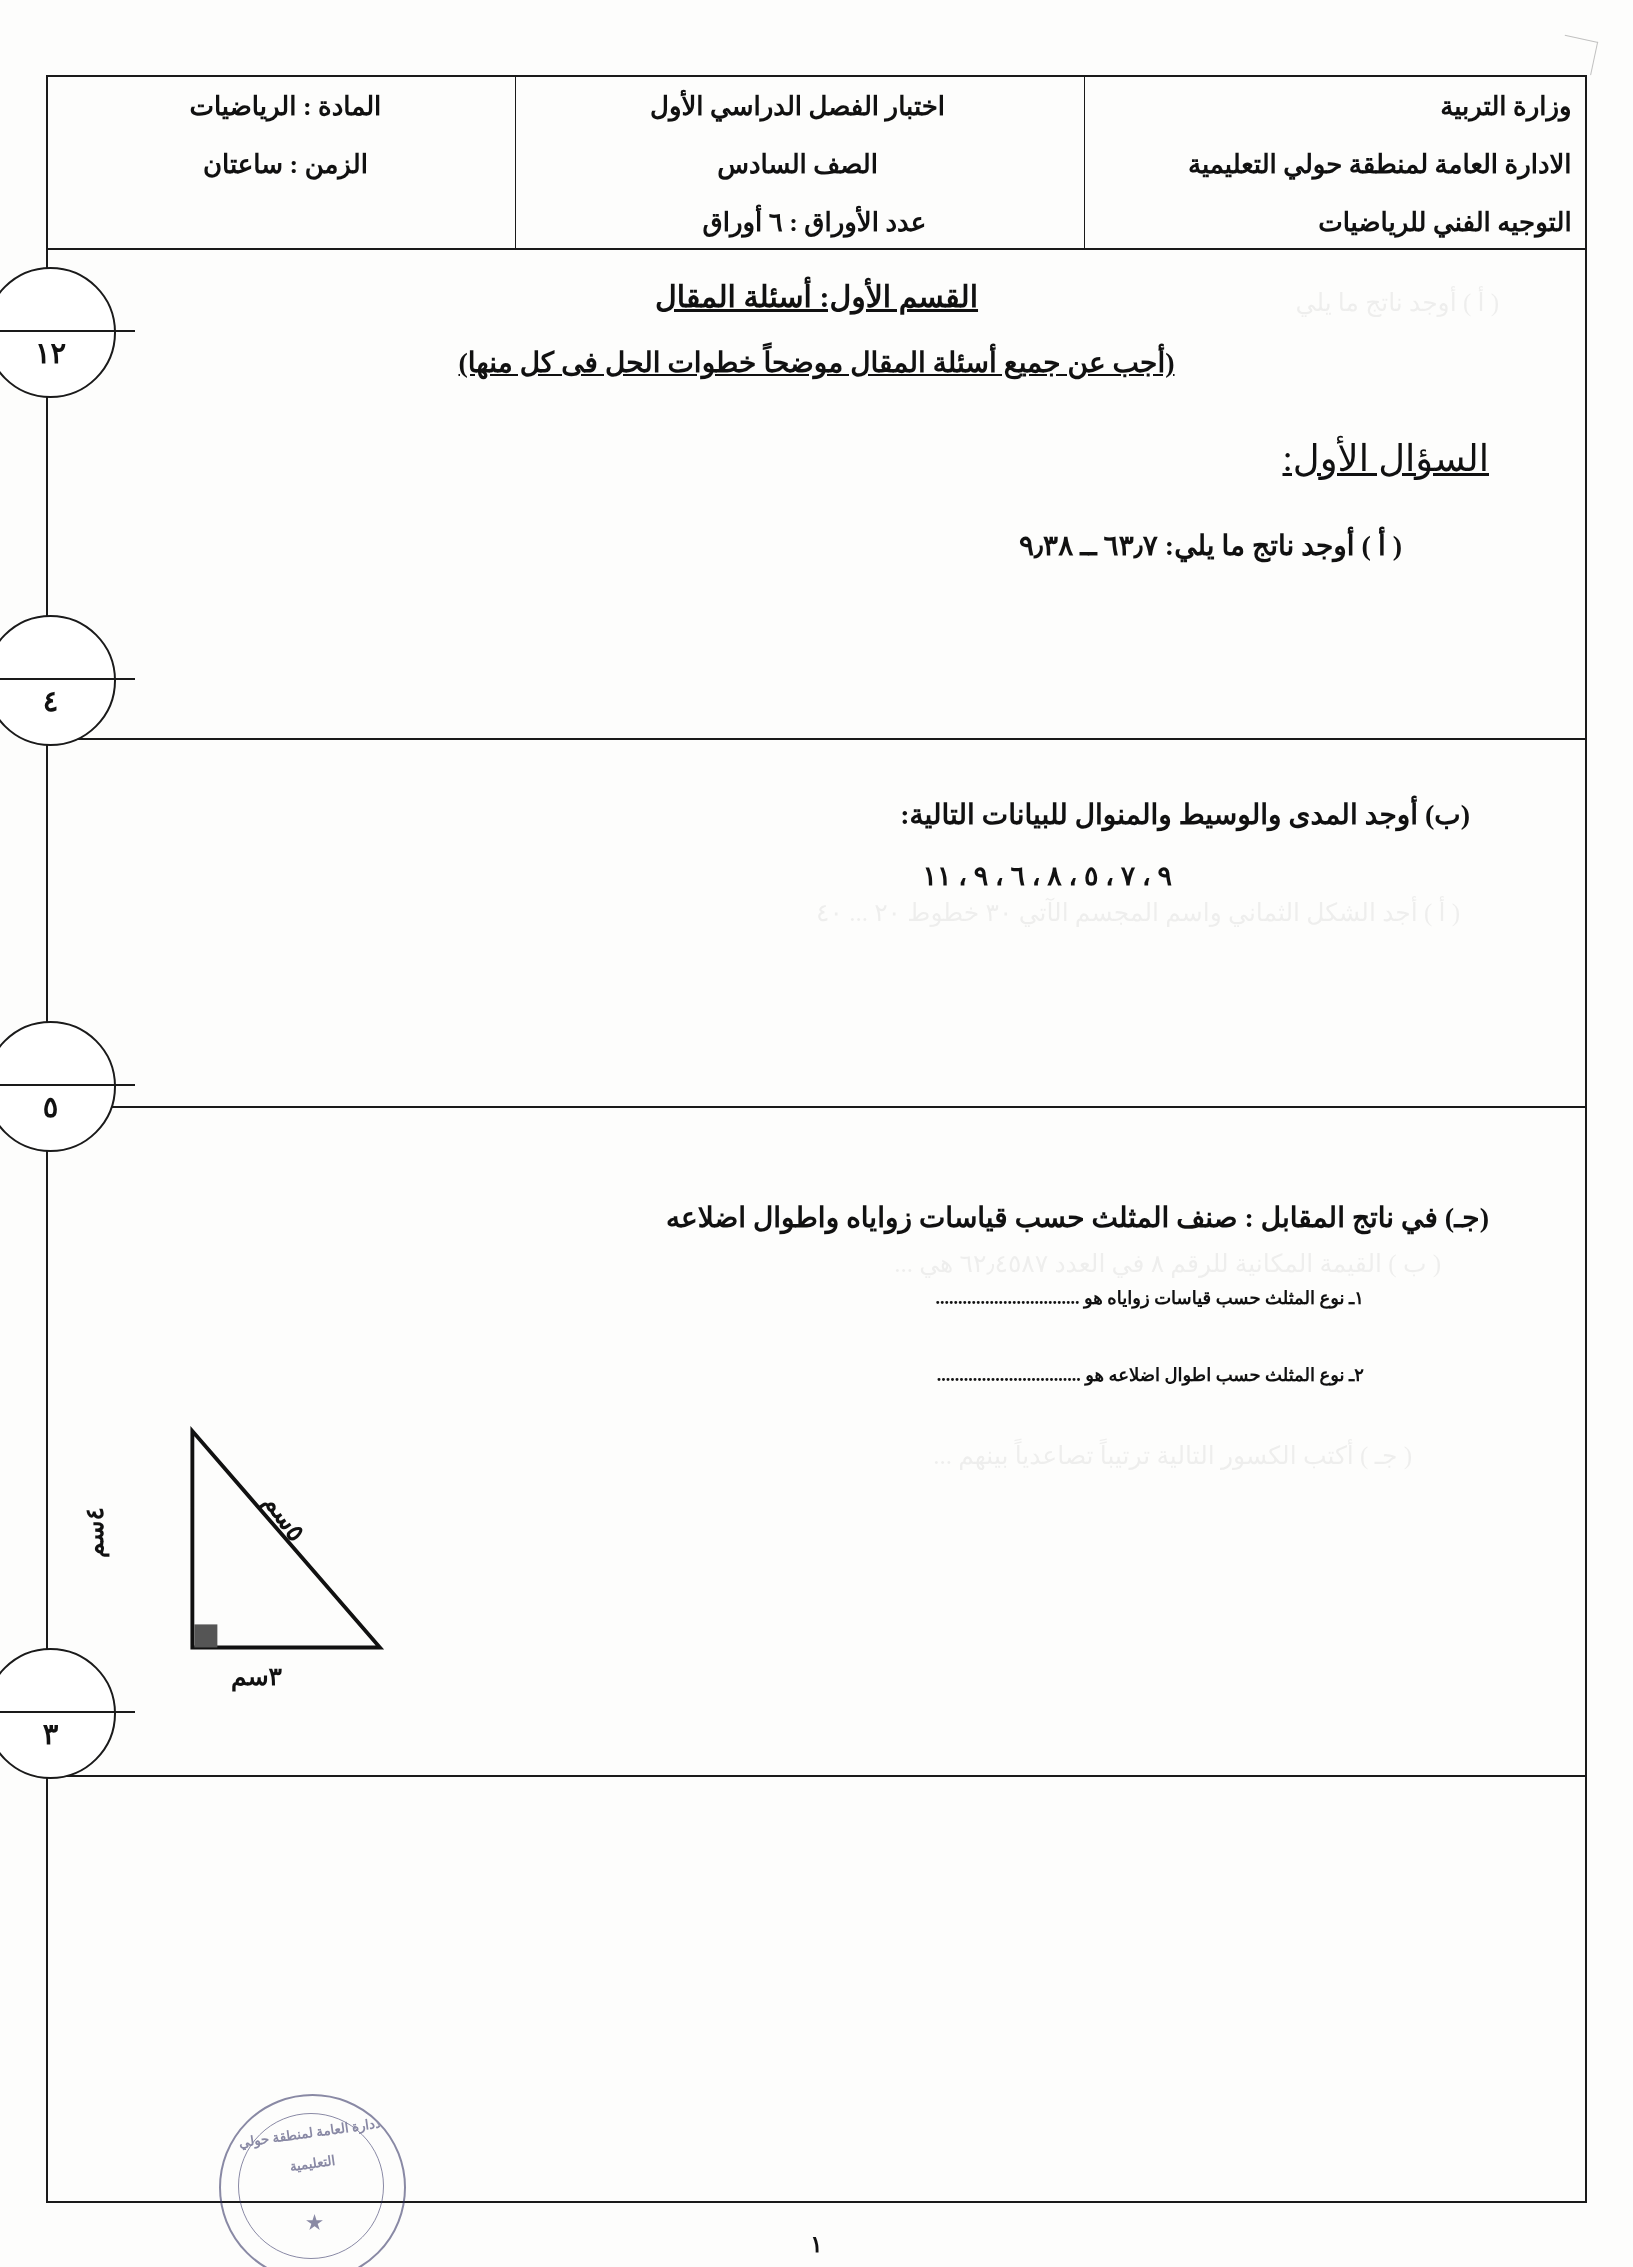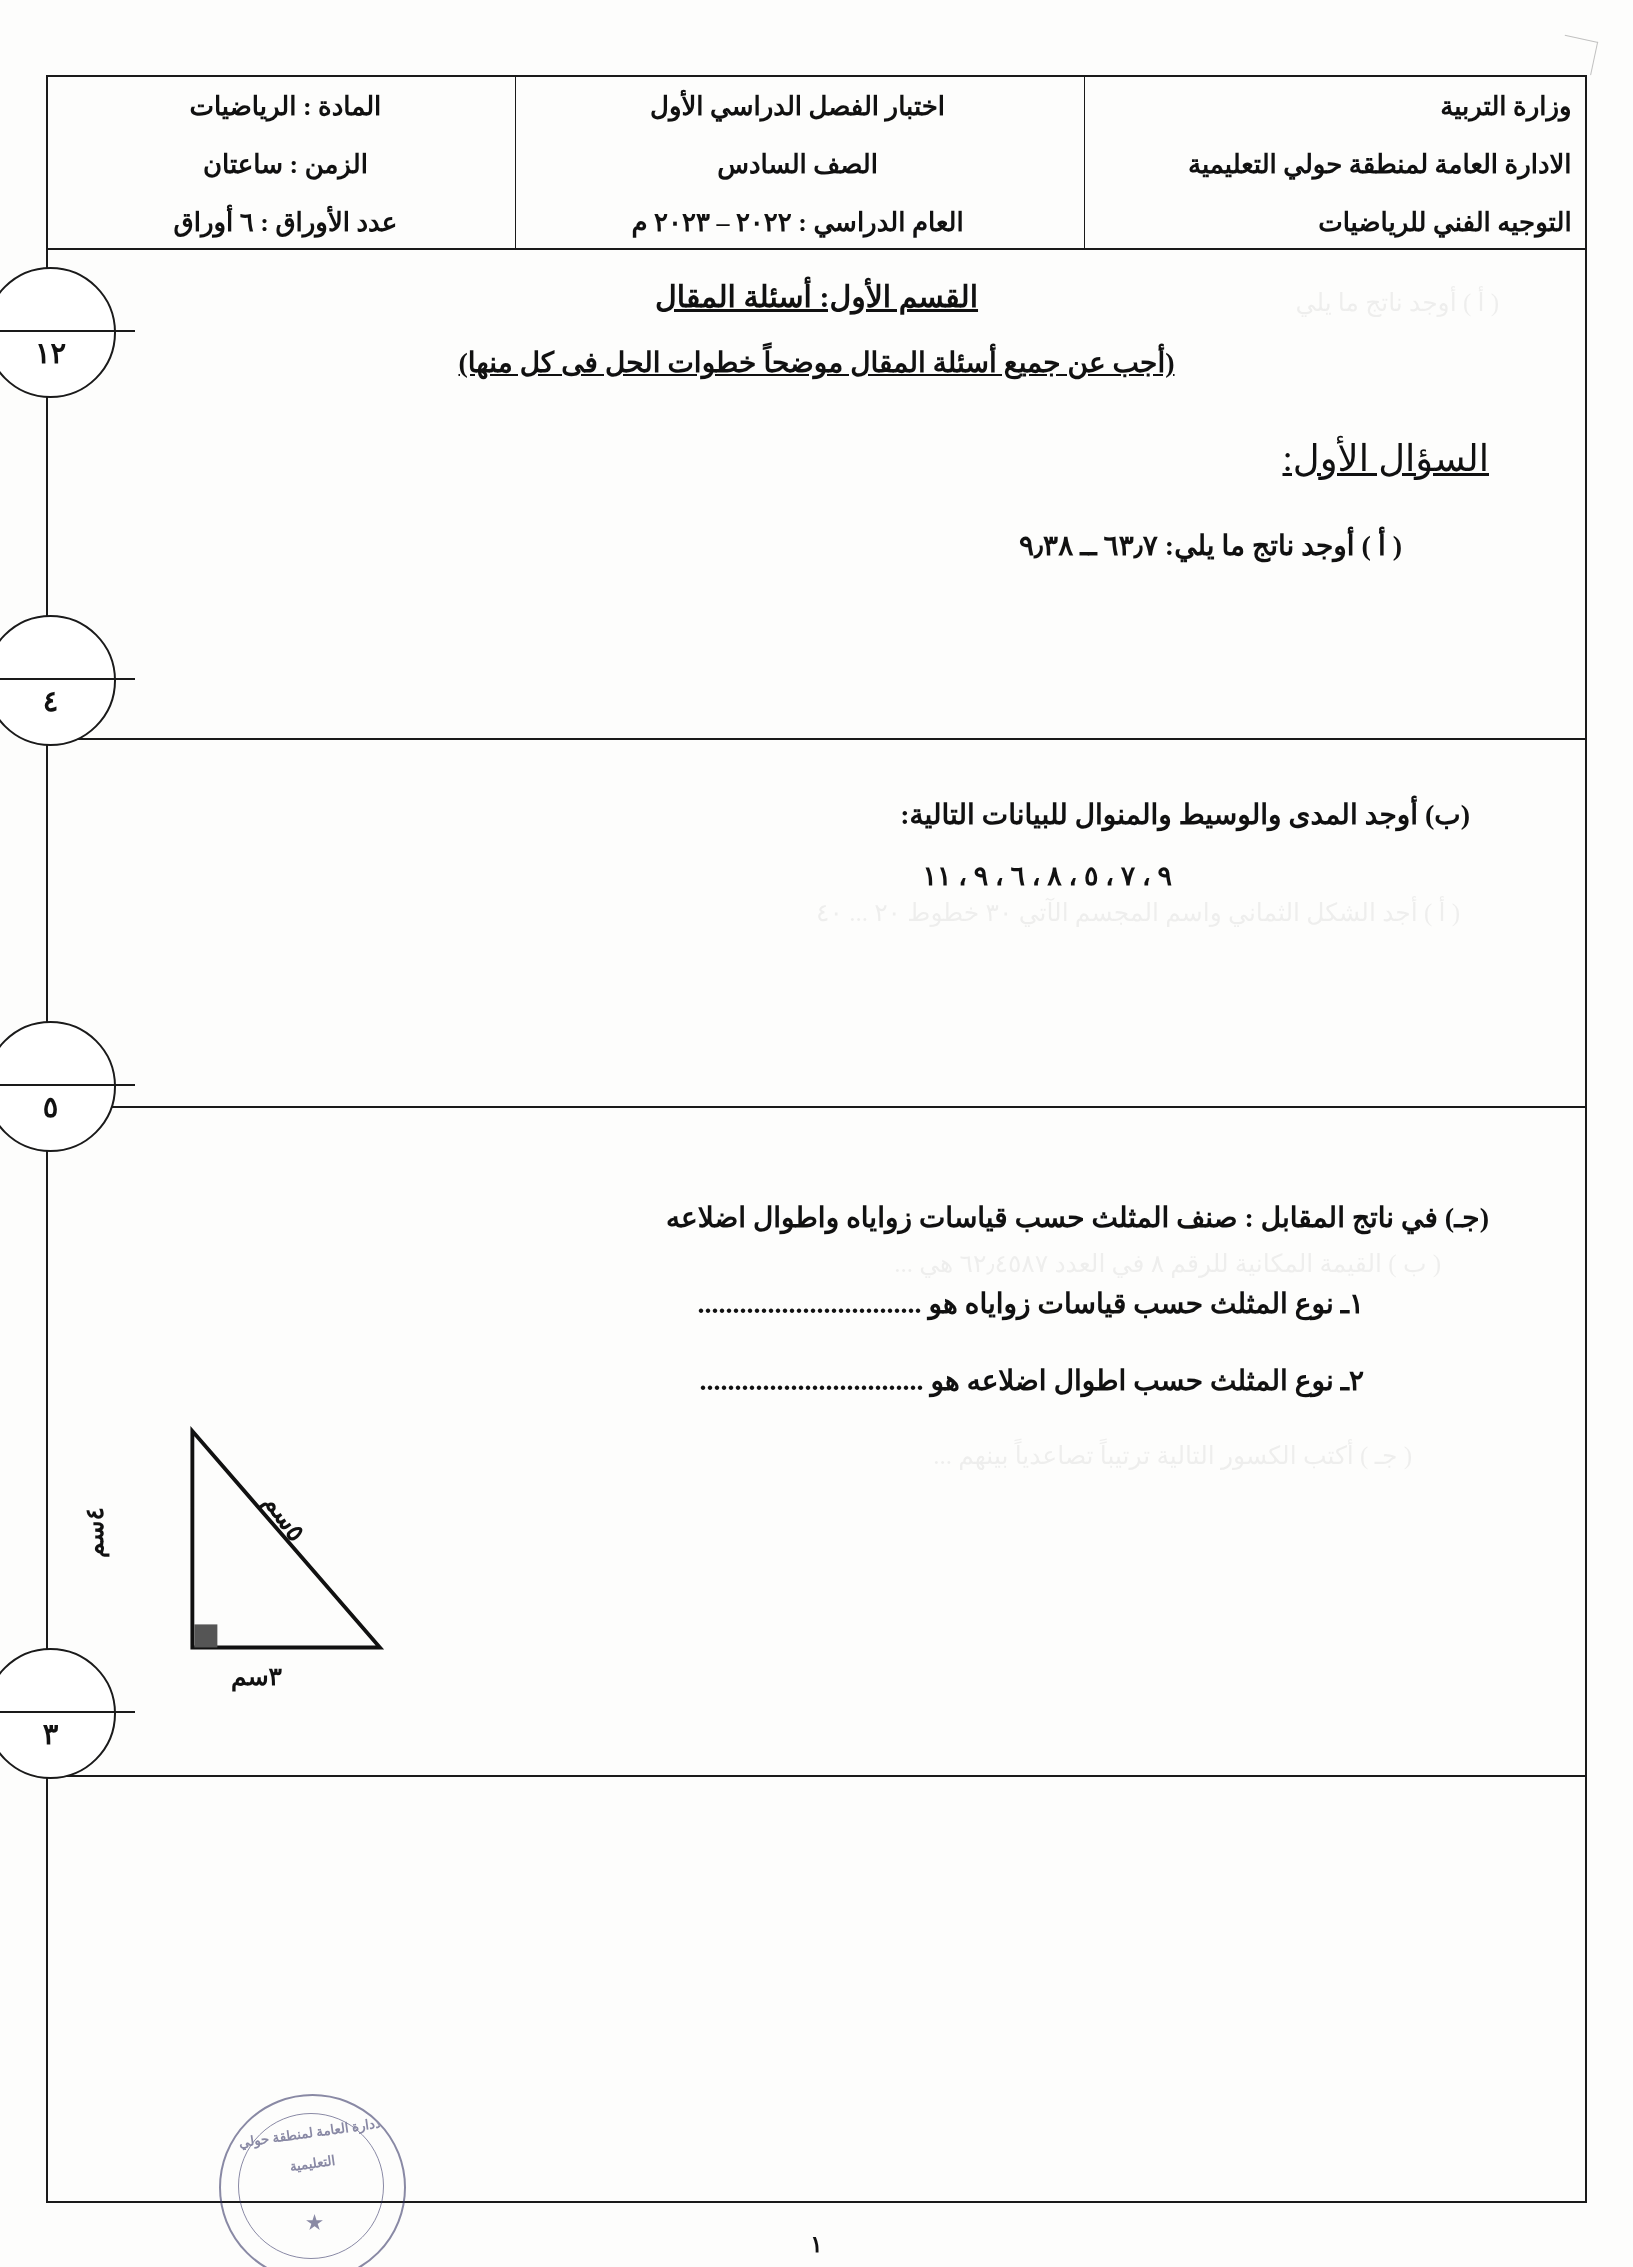--- a/index.html
+++ b/index.html
@@ -156,21 +156,21 @@
     white-space: nowrap;
   }
   .q-data {
     position: absolute;
     font-size: 27px;
     font-weight: bold;
     letter-spacing: 2.9px;
   }
   .sub-line {
     position: absolute;
-    font-size: 28px;
+    font-size: 18px;
     font-weight: bold;
     white-space: nowrap;
   }
   .fig-label {
     position: absolute;
     font-size: 25px;
     font-weight: bold;
   }
 
   
@@ -254,21 +254,20 @@
         <div class="hcell h-mid">اختبار الفصل الدراسي الأول</div>
         <div class="hcell h-left">المادة  :  الرياضيات</div>
       </div>
       <div class="hrow">
         <div class="hcell h-right">الادارة العامة لمنطقة حولي التعليمية</div>
         <div class="hcell h-mid">الصف السادس</div>
         <div class="hcell h-left">الزمن  :   ساعتان</div>
       </div>
       <div class="hrow">
         <div class="hcell h-right">التوجيه الفني للرياضيات</div>
-        <div class="hcell h-mid">العام الدراسي : ٢٠٢٢ – ٢٠٢٣ م</div>
         <div class="hcell h-left">عدد الأوراق : ٦ أوراق</div>
       </div>
     </div>
 
     <div class="qblock" id="block-intro">
 
       <div class="mark" style="left:-63px; top:17.3px;">
         <div class="bar"></div>
         <div class="num">١٢</div>
       </div>

